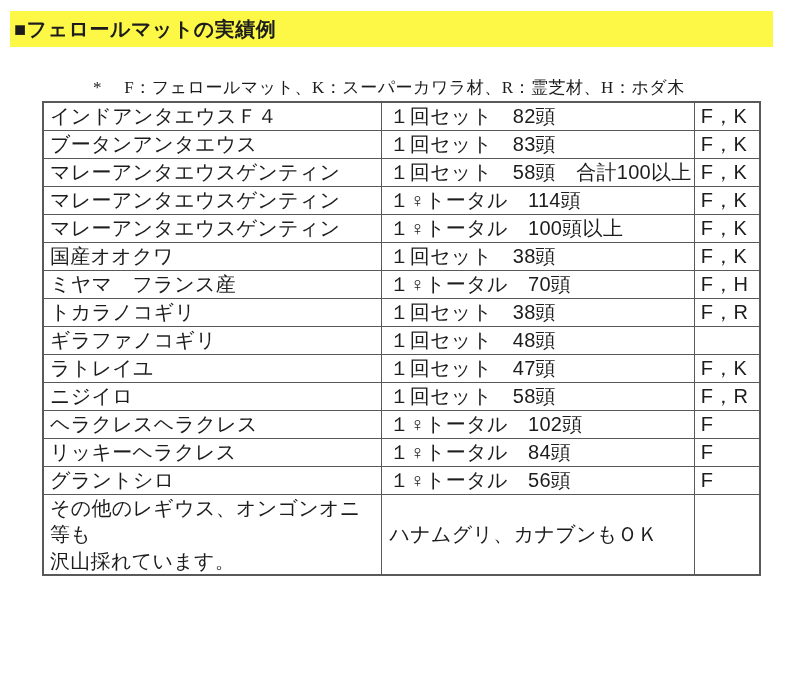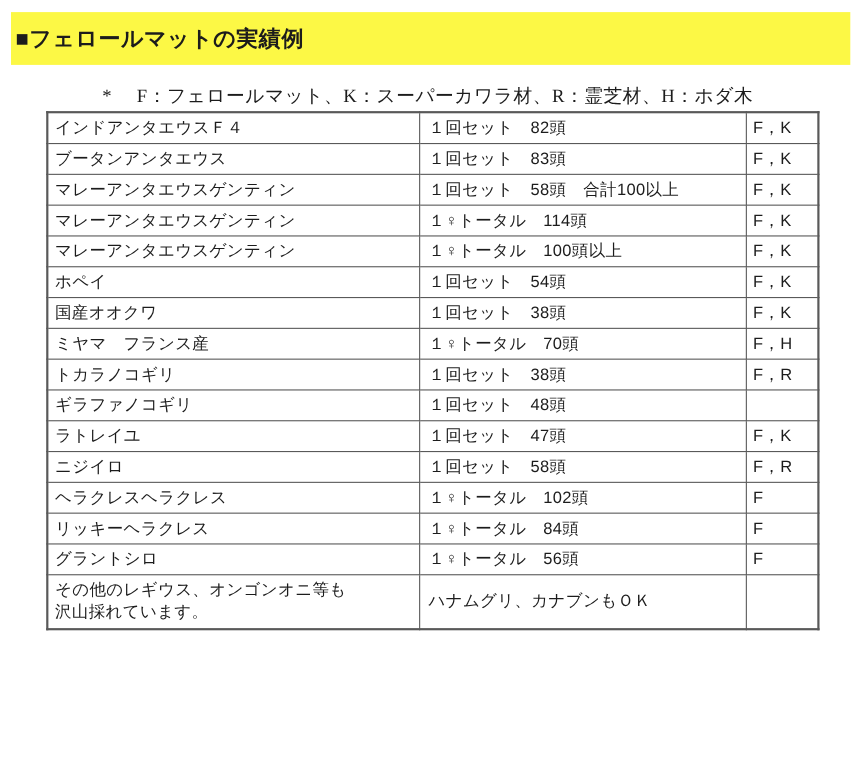--- a/index.html
+++ b/index.html
@@ -13,21 +13,21 @@
     height: 688px;
     font-family: "Liberation Sans", "DejaVu Sans", sans-serif;
     color: #1c1c1c;
     overflow: hidden;
   }
   .highlight-band {
     position: absolute;
     left: 10px;
     top: 11px;
     width: 763px;
-    height: 48px;
+    height: 36px;
     box-sizing: border-box;
     display: flex;
     align-items: center;
     padding-left: 4px;
     font-size: 20px;
     font-weight: bold;
     letter-spacing: 0.5px;
   }
   .legend-line {
     position: absolute;
@@ -37,21 +37,21 @@
     letter-spacing: 0.5px;
     white-space: nowrap;
     font-family: Liberation Serif, serif;
   }
   table.results {
     position: absolute;
     left: 42px;
     top: 101px;
     border-collapse: collapse;
     table-layout: fixed;
-    font-size: 15px;
+    font-size: 20px;
     border: 2px solid #595959;
   }
   table.results td {
     border: 1px solid #595959;
     box-sizing: border-box;
     height: 28px;
     padding: 0 2px 0 6px;
     vertical-align: middle;
     overflow: hidden;
     white-space: nowrap;
@@ -104,25 +104,20 @@
     <td class="col-result">１♀トータル　114頭</td>
     <td class="col-materials">F，K</td>
   </tr>
 
   <tr>
     <td class="col-species">マレーアンタエウスゲンティン</td>
     <td class="col-result">１♀トータル　100頭以上</td>
     <td class="col-materials">F，K</td>
   </tr>
 
-  <tr>
-    <td class="col-species">ホペイ</td>
-    <td class="col-result">１回セット　54頭</td>
-    <td class="col-materials">F，K</td>
-  </tr>
 
   <tr>
     <td class="col-species">国産オオクワ</td>
     <td class="col-result">１回セット　38頭</td>
     <td class="col-materials">F，K</td>
   </tr>
 
 
   <tr>
     <td class="col-species">ミヤマ　フランス産</td>

